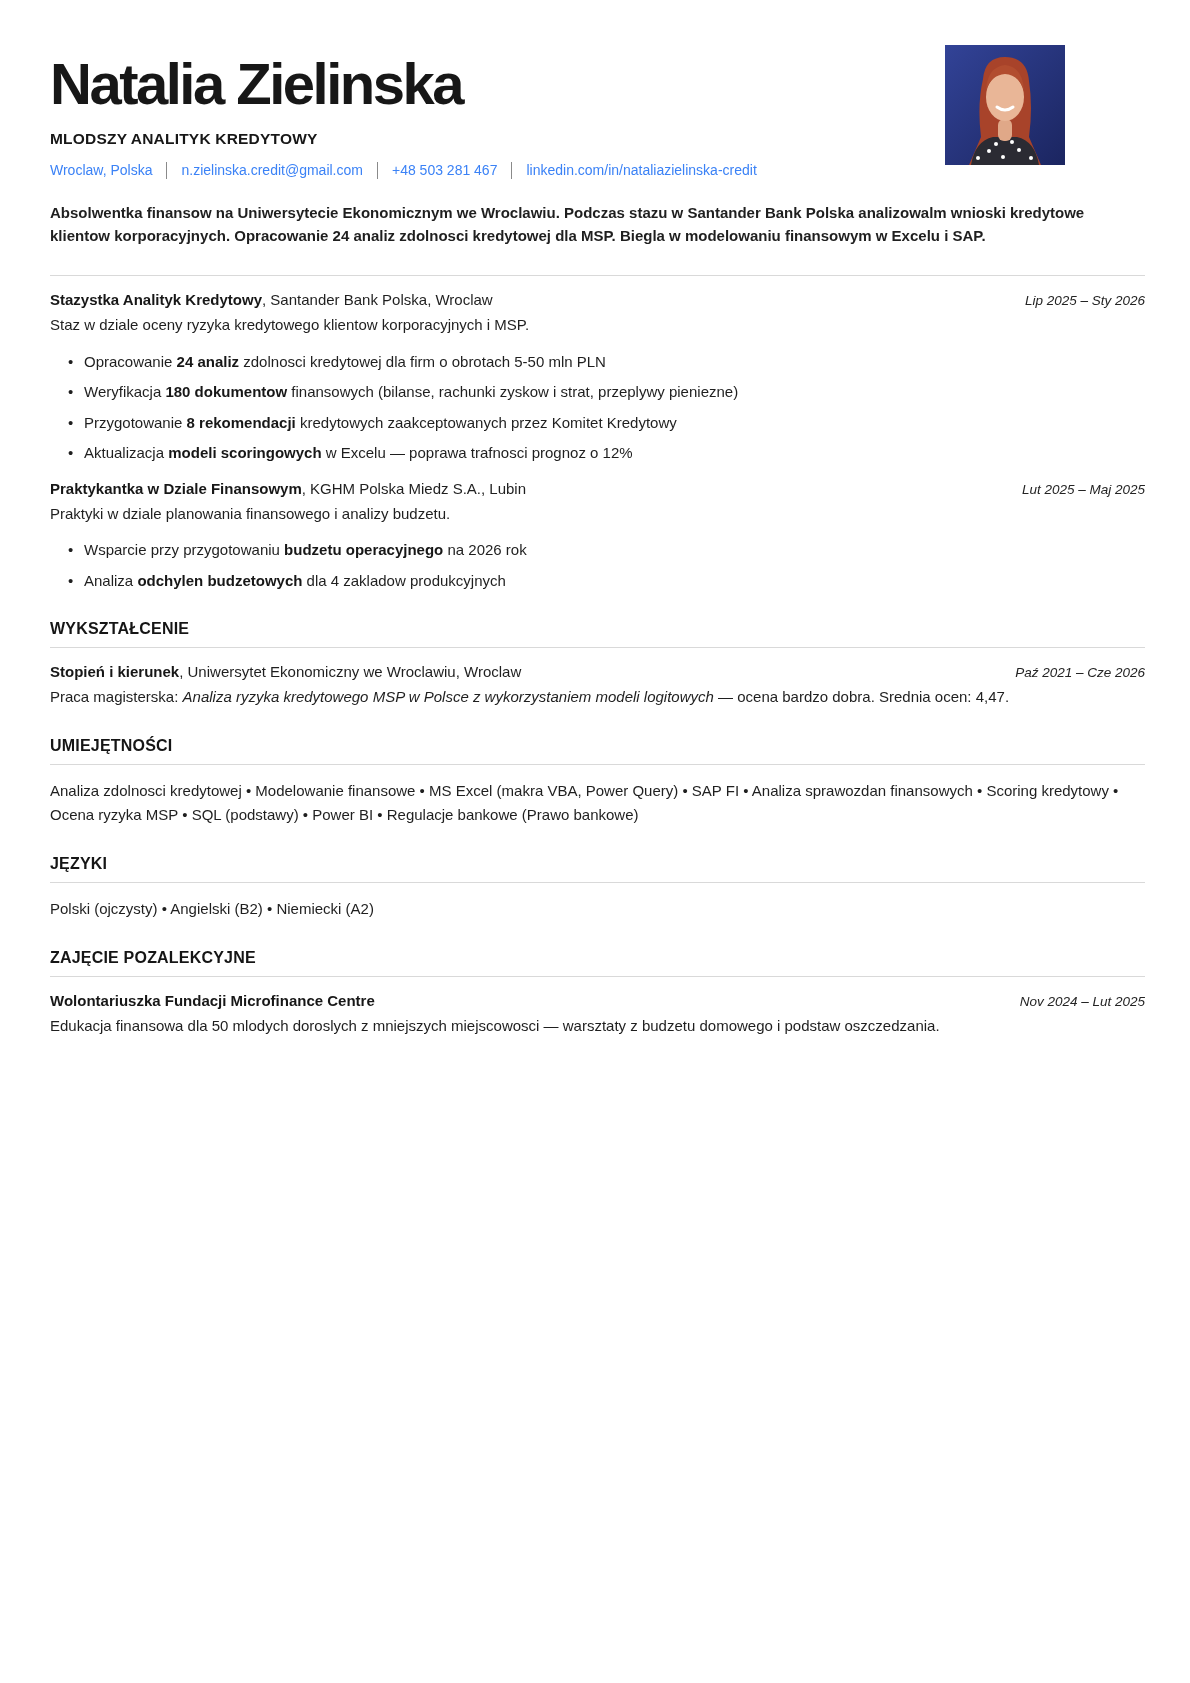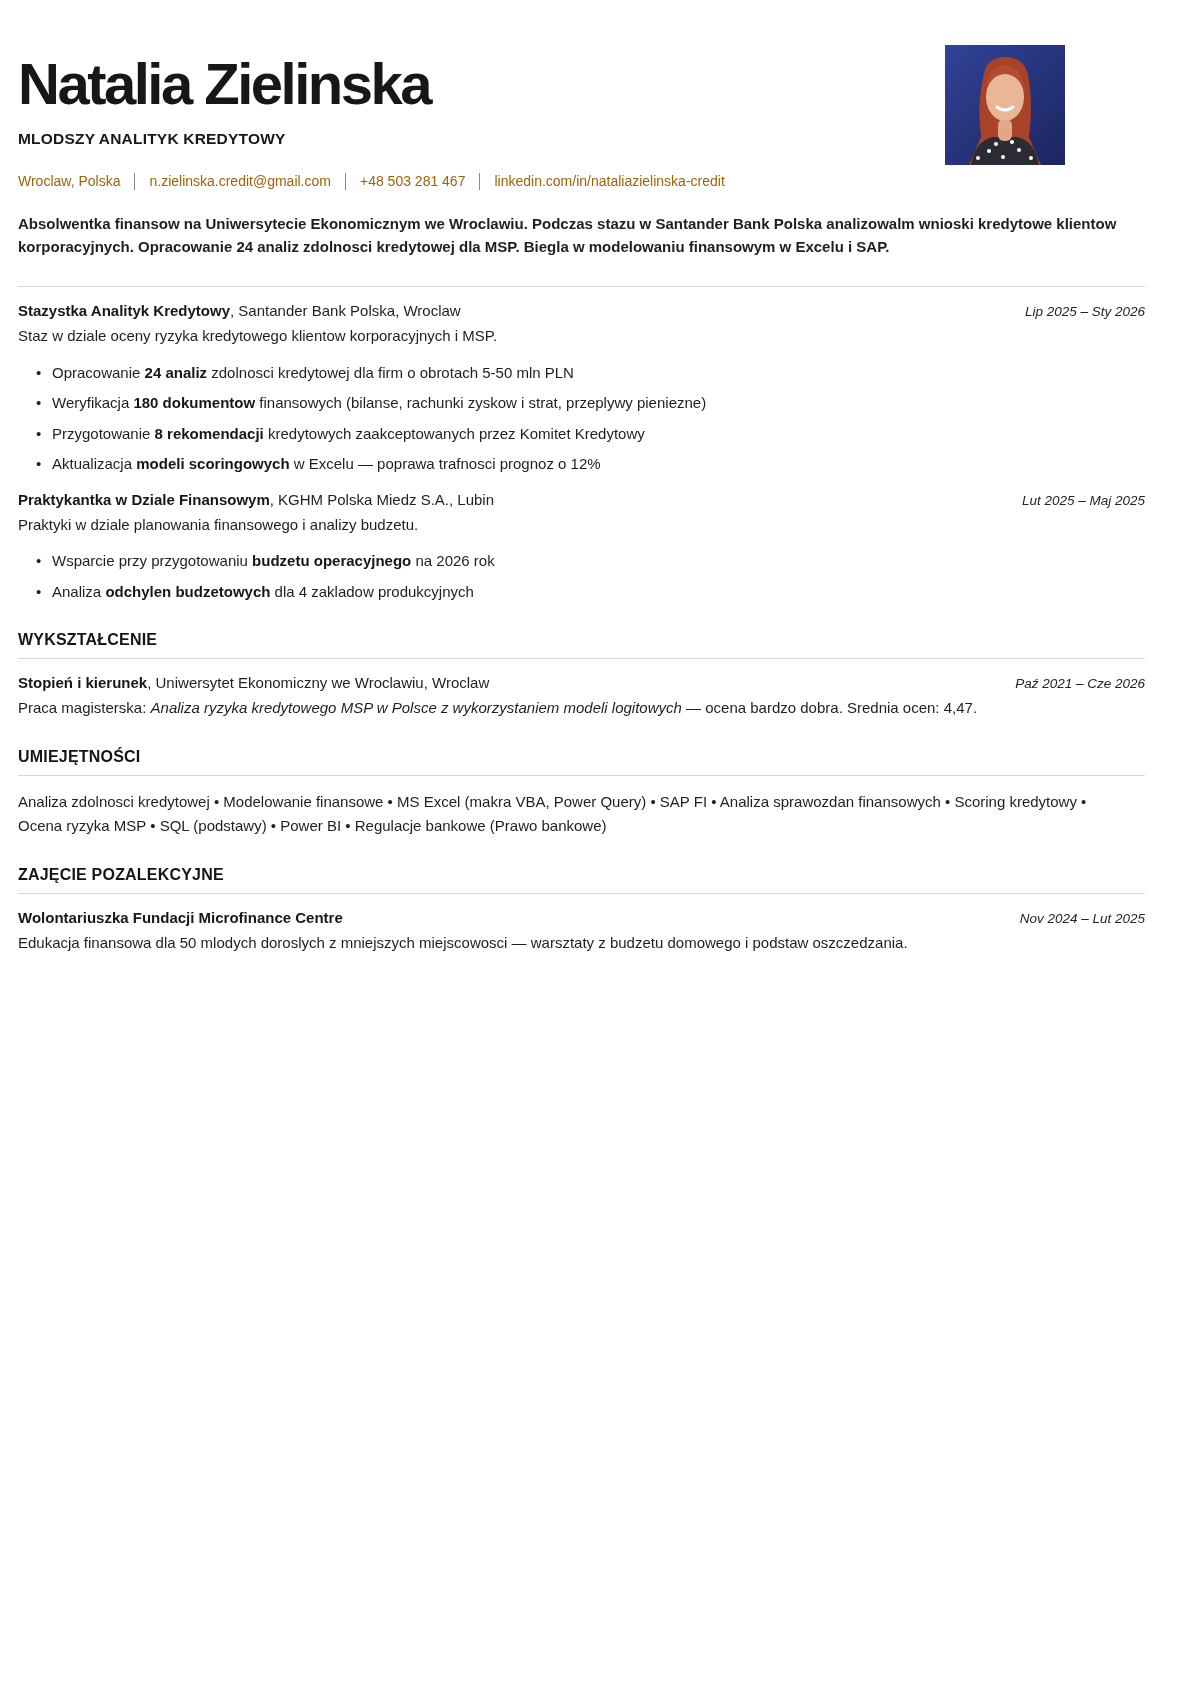--- a/index.html
+++ b/index.html
@@ -7,21 +7,21 @@
   body {
     font-family: "Liberation Sans", "DejaVu Sans", sans-serif;
     color: #1a1a1a;
   }
   .page {
     position: relative;
     width: 1190px;
     height: 1255px;
     margin: 0 auto;
     background: #ffffff;
-    padding: 46px 45px 0 18px;
+    padding: 46px 45px 0 50px;
     overflow: hidden;
   }
   
   .photo {
     position: absolute;
     top: 45px;
     right: 125px;
     width: 120px;
     height: 120px;
     overflow: hidden;
@@ -38,23 +38,23 @@
   .job-title {
     font-size: 15.5px;
     font-weight: 700;
     letter-spacing: 0.2px;
     color: #171717;
     margin-top: 14px;
   }
   .contact-bar {
     display: flex;
     align-items: center;
-    margin-top: 25px;
+    margin-top: 14px;
     font-size: 14px;
-    color: #a16207;
+    color: #3b82f6;
   }
   .contact-sep {
     width: 1px;
     height: 17px;
     background: #8a8a8a;
     margin: 0 14px;
     display: inline-block;
   }
   .summary {
     margin-top: 22px;
@@ -239,20 +239,25 @@
       </div>
     </div>
   </div>
 
   <div class="section">
     <div class="section-heading">UMIEJĘTNOŚCI</div>
     <hr class="section-rule">
     <p class="plain-line">Analiza zdolnosci kredytowej • Modelowanie finansowe • MS Excel (makra VBA, Power Query) • SAP FI • Analiza sprawozdan finansowych • Scoring kredytowy • Ocena ryzyka MSP • SQL (podstawy) • Power BI • Regulacje bankowe (Prawo bankowe)</p>
   </div>
 
+  <div class="section">
+    <div class="section-heading">JĘZYKI</div>
+    <hr class="section-rule">
+    <p class="plain-line">Polski (ojczysty) • Angielski (B2) • Niemiecki (A2)</p>
+  </div>
 
   <div class="section">
     <div class="section-heading">ZAJĘCIE POZALEKCYJNE</div>
     <hr class="section-rule">
     <div class="entry">
       <div class="entry-header">
         <div class="entry-titleline">
           <span class="bold">Wolontariuszka Fundacji Microfinance Centre</span>
         </div>
         <span class="entry-dates">Nov 2024 – Lut 2025</span>

